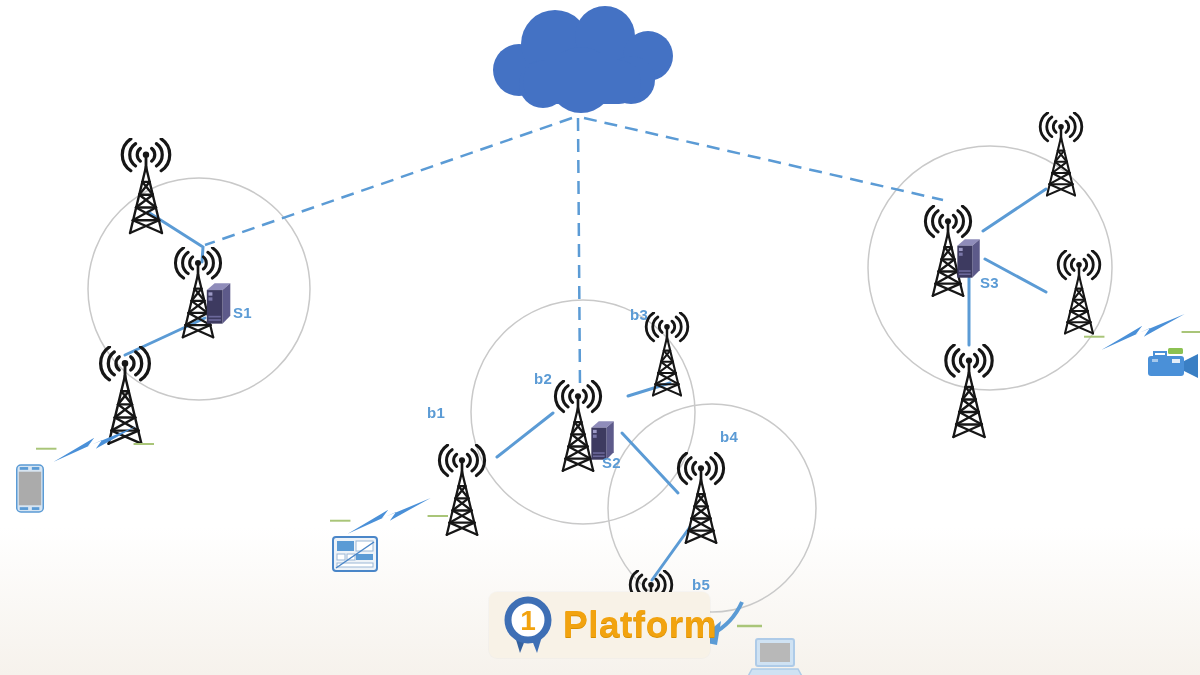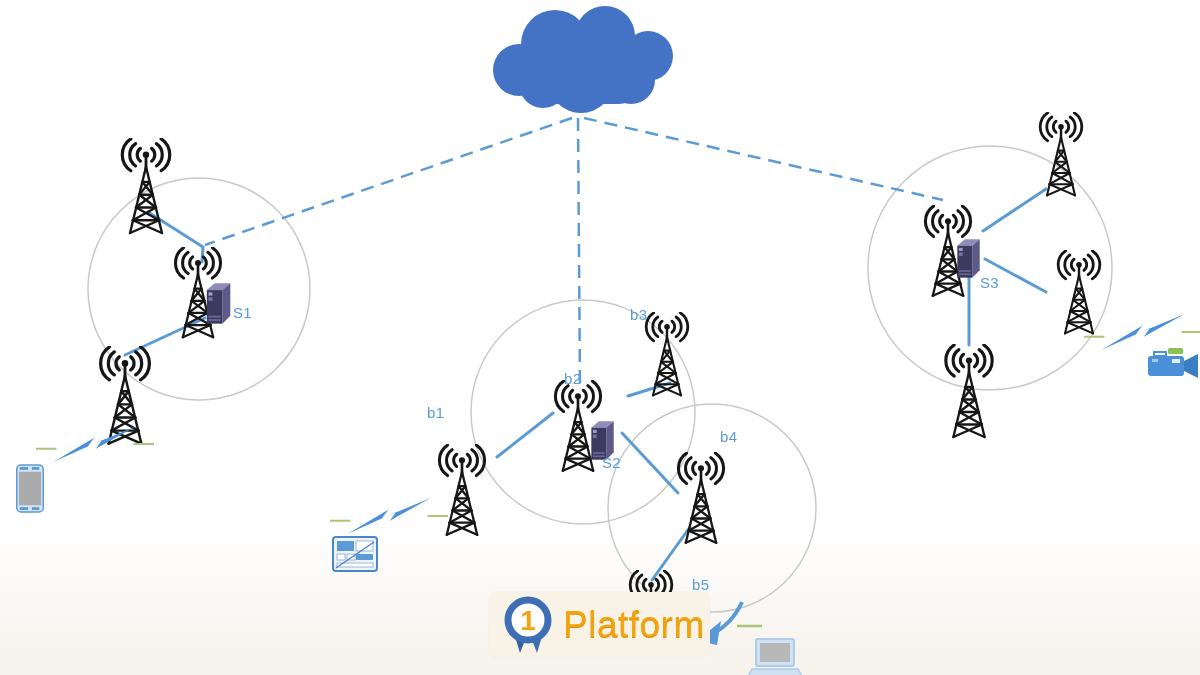--- a/index.html
+++ b/index.html
@@ -3,31 +3,31 @@
 <meta charset="utf-8">
 <style>
   html,body{margin:0;padding:0;}
   body{font-family:"Liberation Sans",sans-serif;}
   .stage{
     position:relative;width:1200px;height:675px;overflow:hidden;
     background:linear-gradient(180deg,#ffffff 0%,#ffffff 78%,#f6f2ec 100%);
   }
   .stage svg.scene{position:absolute;left:0;top:0;}
   .node-label{
-    position:absolute;color:#5b9bd5;font-weight:normal;font-size:15px;
+    position:absolute;color:#5b9bd5;font-weight:bold;font-size:15px;
     letter-spacing:.3px;user-select:none;
   }
   .logo{
     position:absolute;left:489px;top:592px;width:221px;height:66px;
     background:#f8f2e7;border-radius:8px;display:flex;align-items:center;
     box-shadow:0 0 0 1px rgba(0,0,0,0.02);
   }
   .logo .badge{margin-left:12px;flex:0 0 auto;}
   .logo .brand{
-    margin-left:8px;font-size:37px;font-weight:400;color:#f2a30f;
+    margin-left:8px;font-size:37px;font-weight:700;color:#f2a30f;
     text-shadow:0 1px 0 #d88f00;letter-spacing:0.5px;
   }
 </style>
 </head>
 <body>
 
 <div class="stage">
 
   <svg class="scene" width="1200" height="675" viewBox="0 0 1200 675">
     <defs>
@@ -179,21 +179,21 @@
     <use href="#sym-bolt" x="1084" y="312" width="118" height="40"></use>
 
     <use href="#sym-phone" x="16" y="464" width="28" height="49"></use>
     <use href="#sym-meter" x="332" y="536" width="46" height="36"></use>
     <use href="#sym-laptop" x="746" y="638" width="58" height="44"></use>
     <use href="#sym-camera" x="1146" y="346" width="54" height="38"></use>
   </svg>
 
   <span class="node-label" style="left:233px;top:304px">S1</span>
   <span class="node-label" style="left:427px;top:404px">b1</span>
-  <span class="node-label" style="left:564px;top:370px">b2</span>
+  <span class="node-label" style="left:534px;top:370px">b2</span>
   <span class="node-label" style="left:630px;top:306px">b3</span>
   <span class="node-label" style="left:602px;top:454px">S2</span>
   <span class="node-label" style="left:720px;top:428px">b4</span>
   <span class="node-label" style="left:692px;top:576px">b5</span>
   <span class="node-label" style="left:980px;top:274px">S3</span>
 
   <div class="logo">
     <svg class="badge" width="54" height="60" viewBox="0 0 54 60">
       <polygon points="13,38 26,40 19,58" fill="#35619e"></polygon>
       <polygon points="29,40 42,38 36,58" fill="#3e6fb5"></polygon>

